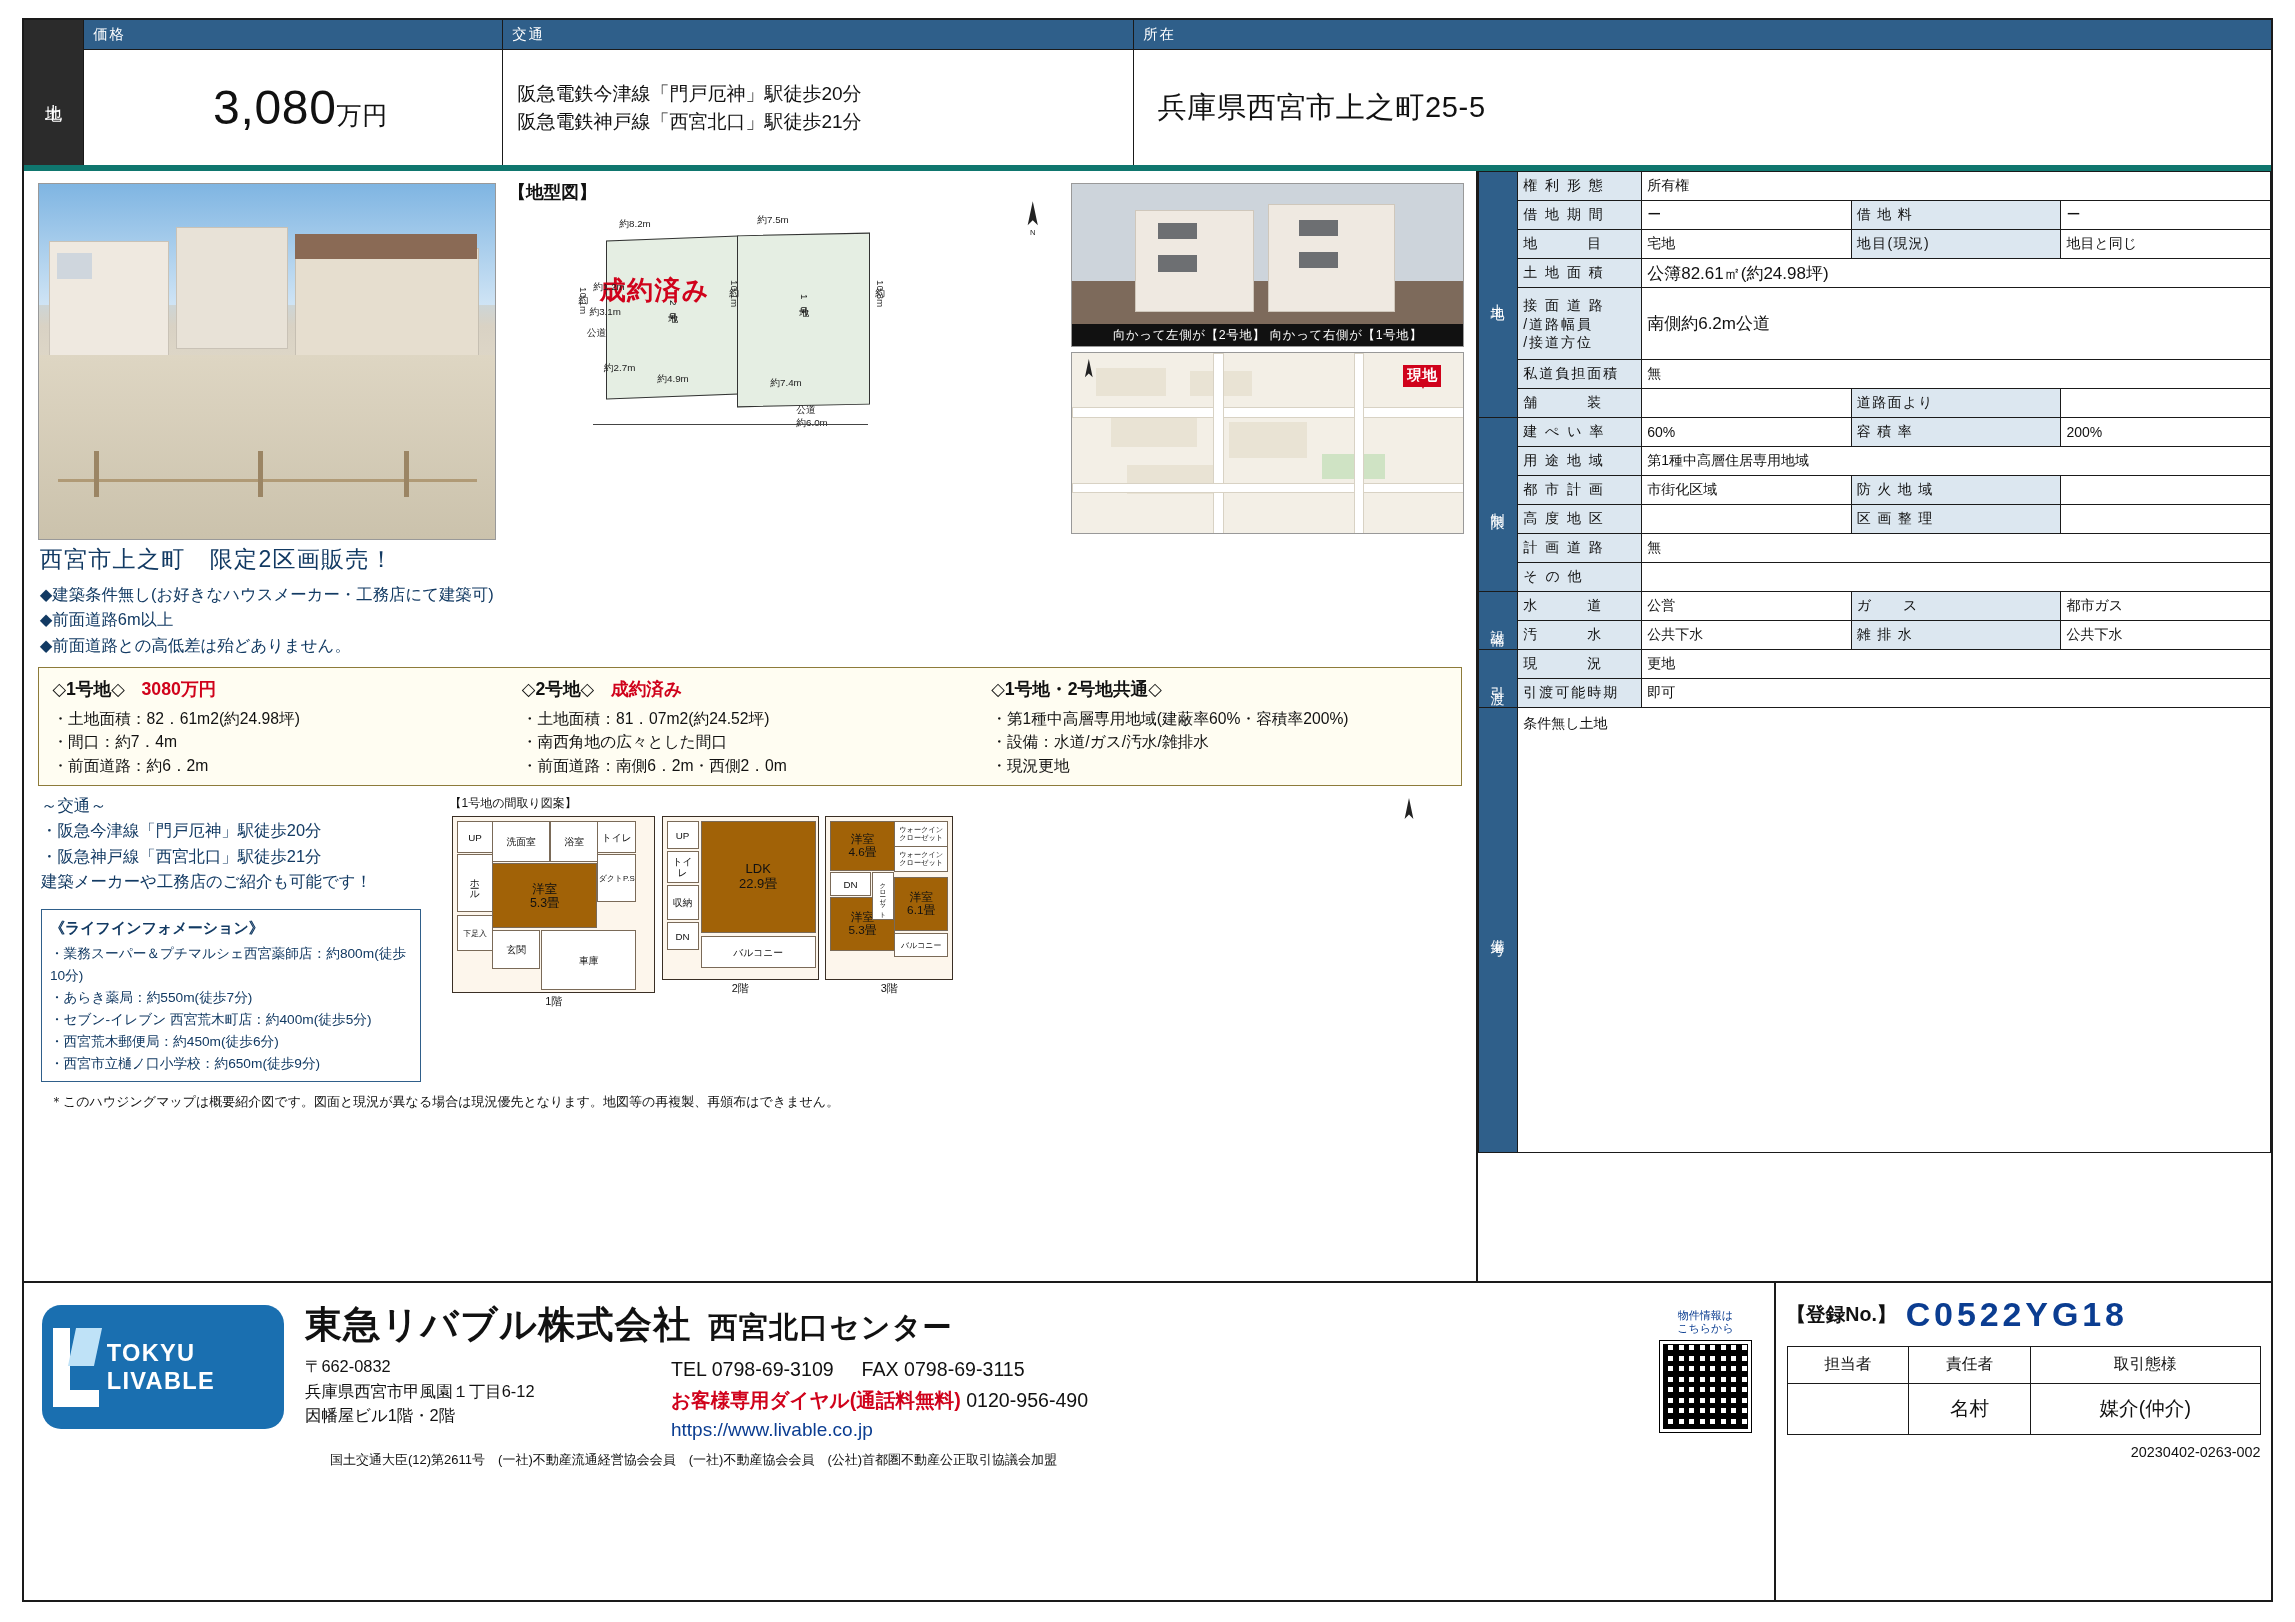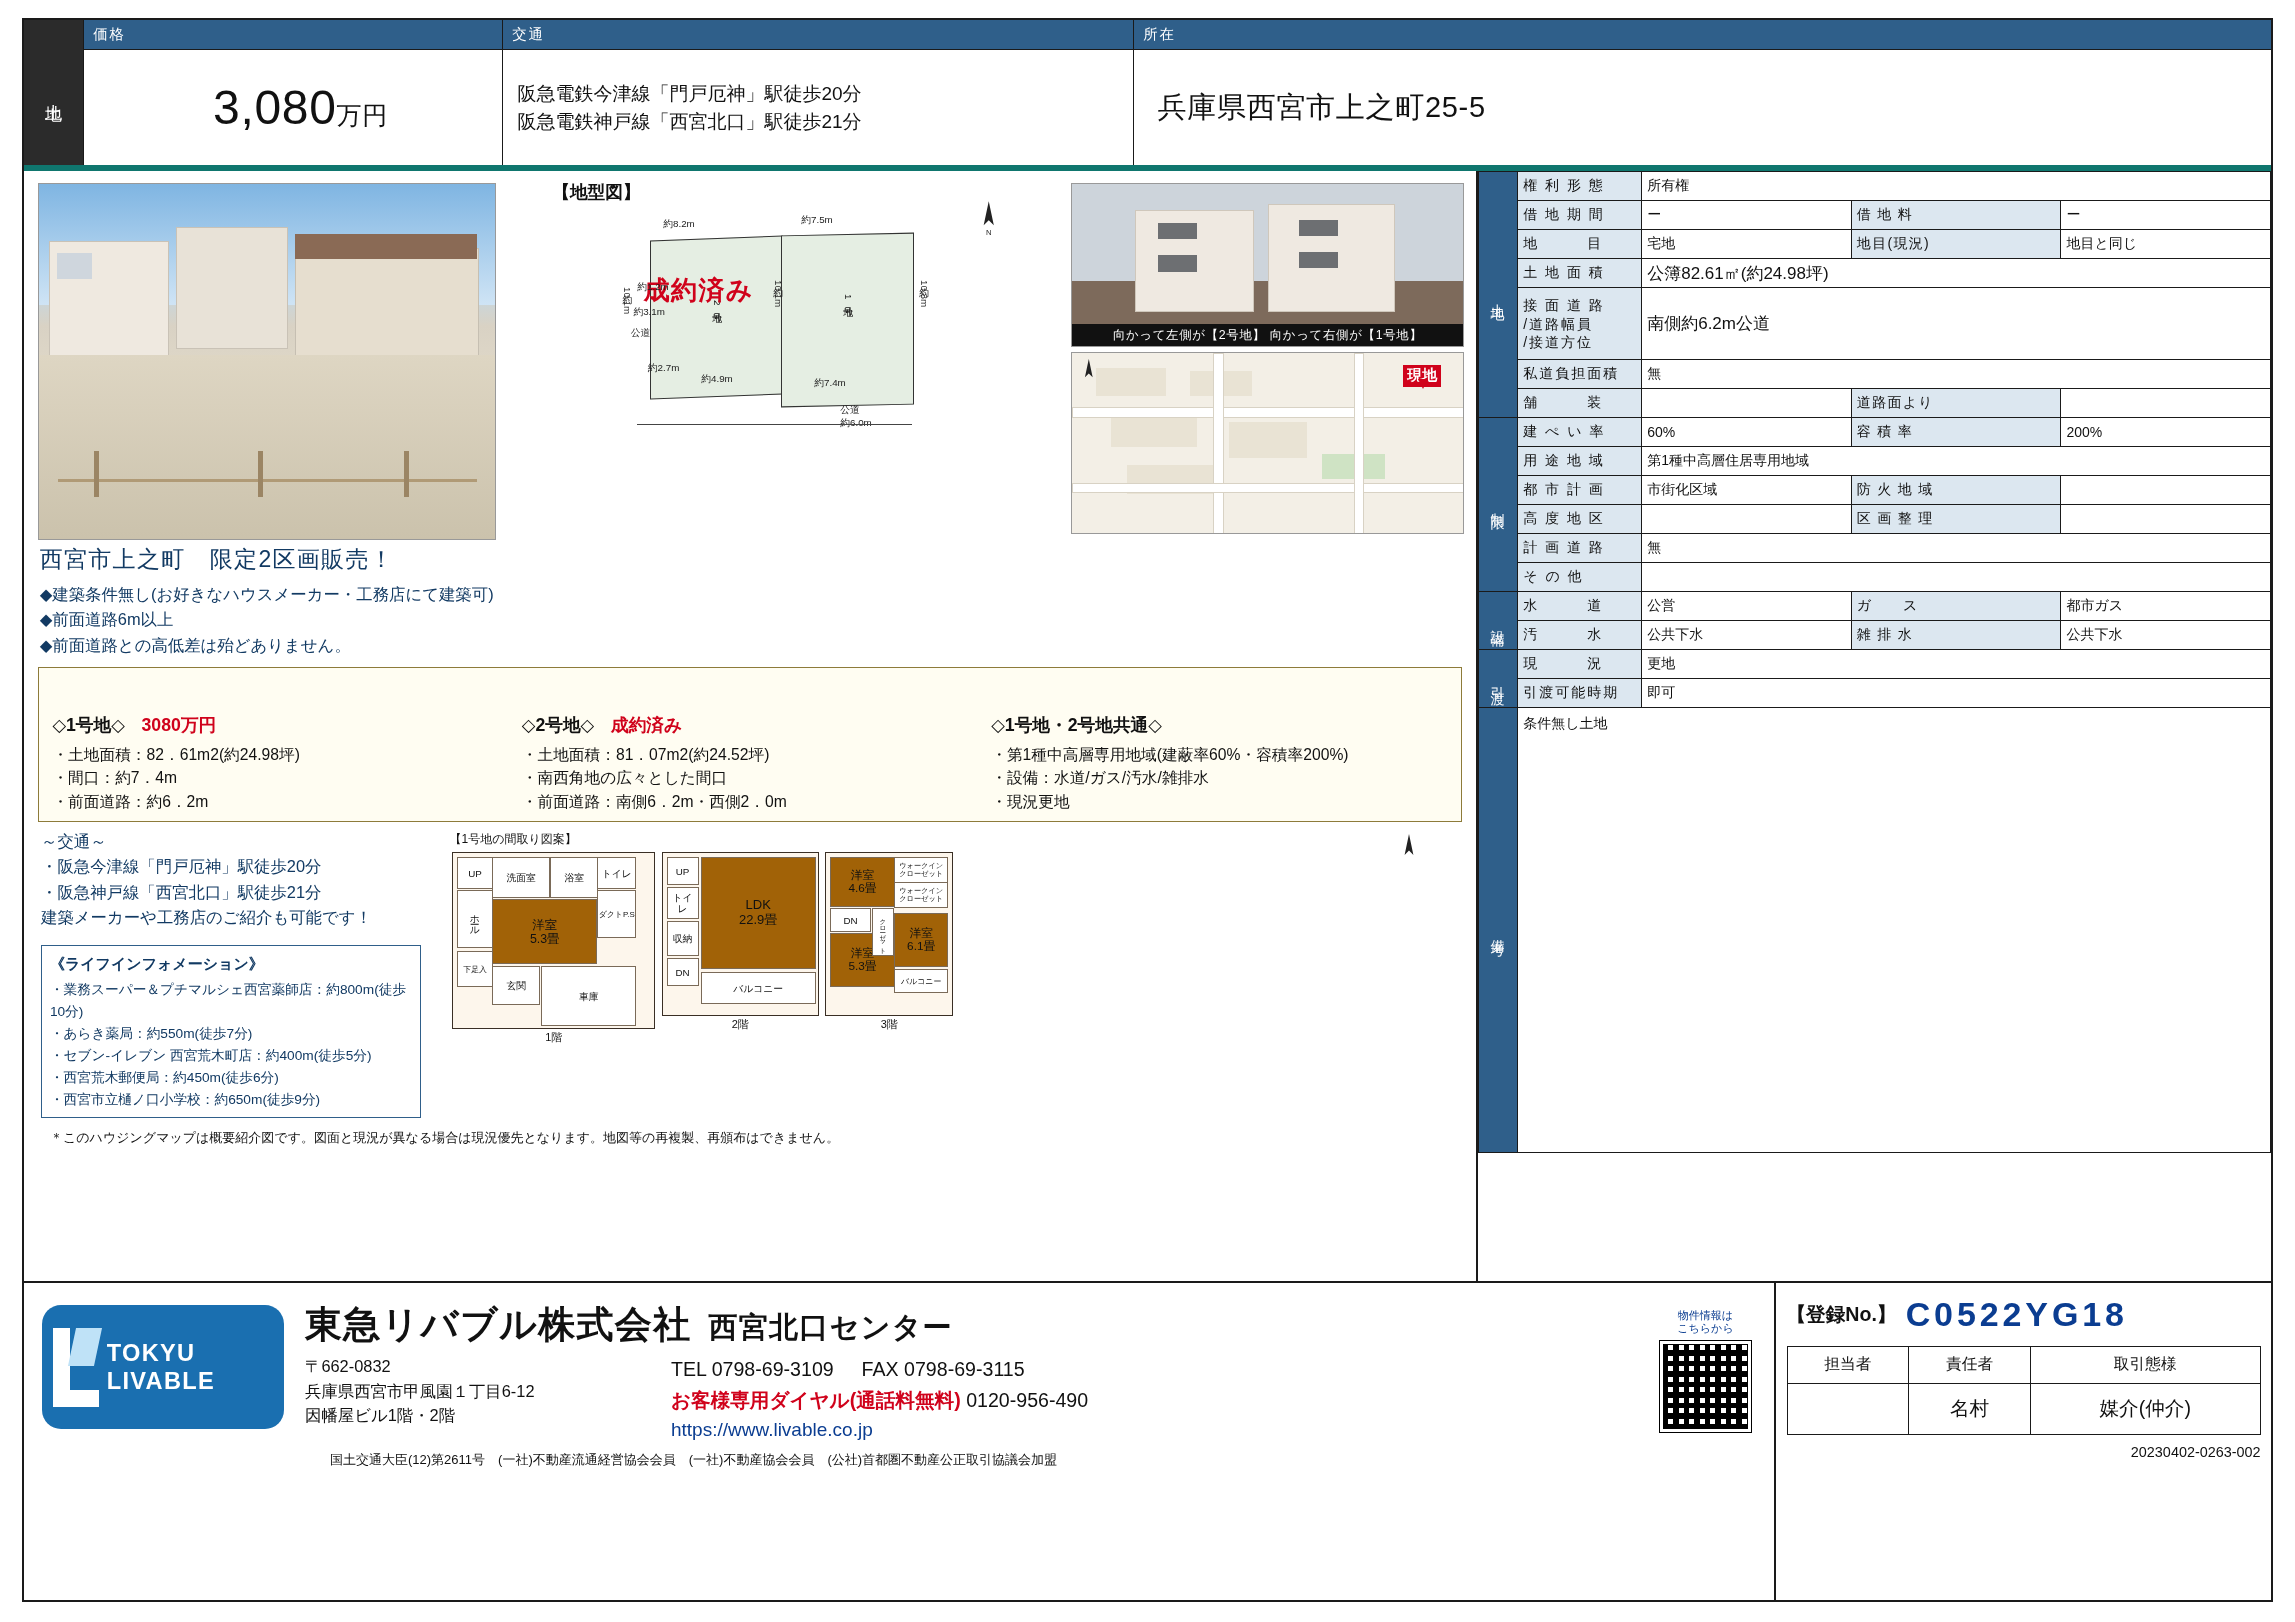--- a/index.html
+++ b/index.html
@@ -23,21 +23,21 @@
   .traffic{padding-left:14.4px;font-size:19px;line-height:1.45;}
   .addr-col{flex:1;}
   .addr{padding-left:23.6px;font-size:29px;letter-spacing:0.7px;}
 
   
   .main{display:flex;height:1112px;}
   .left{width:1454px;box-sizing:border-box;border-right:2px solid #1a1a1a;position:relative;}
   .right{flex:1;box-sizing:border-box;position:relative;}
 
   
-  .lu{display:flex;height:366px;box-sizing:border-box;gap:44px;}
+  .lu{display:flex;height:366px;box-sizing:border-box;}
   .photo{width:458px;height:357px;margin:11.8px 0 0 14.4px;box-sizing:border-box;border:0.7px solid #999;
          background:linear-gradient(#9fc6e8 0%,#bcd9ef 26%,#d9d2c4 40%,#e3dccb 62%,#d5cdb9 100%);position:relative;overflow:hidden;}
   .ph-sky{position:absolute;left:0;top:0;width:100%;height:34%;background:linear-gradient(#7fb5e2,#cfe4f5);}
   .ph-b1{position:absolute;left:2%;top:16%;width:26%;height:40%;background:#efe9e0;border:0.7px solid #c9c2b6;}
   .ph-b1:after{content:"";position:absolute;left:6%;top:8%;width:30%;height:18%;background:#cfd6dd;}
   .ph-b2{position:absolute;left:30%;top:12%;width:24%;height:34%;background:#e8e2d7;border:0.7px solid #c9c2b6;}
   .ph-b3{position:absolute;left:56%;top:18%;width:40%;height:30%;background:#e6decf;border:0.7px solid #c6bfb2;}
   .ph-roof{position:absolute;left:56%;top:14%;width:40%;height:7%;background:#8a6a55;}
   .ph-ground{position:absolute;left:0;bottom:0;width:100%;height:52%;background:linear-gradient(#ded6c3,#cbc2ac);}
   .ph-fence{position:absolute;left:4%;bottom:16%;width:92%;height:3.3px;background:#b09a76;}
@@ -68,21 +68,21 @@
   .genchi{position:absolute;right:22px;top:11.8px;background:#d0021b;color:#fff;font-size:15px;padding:1.3px 3.9px;font-weight:bold;}
   .genchi-pin{position:absolute;right:35px;top:26px;width:0;height:0;border-left:5.2px solid transparent;border-right:5.2px solid transparent;border-top:10.5px solid #d0021b;}
   .rcol{display:flex;flex-direction:column;}
 
   
   .bullets{margin:5.2px 0 0 15.7px;font-size:16.4px;line-height:1.55;color:#123a63;}
   .bullets .bt{font-size:23px;letter-spacing:1.3px;margin-bottom:3.9px;}
 
   
   .lotbox{margin:9.2px 14.4px 0 14.4px;border:1.3px solid #8d7b3a;background:#fffdf2;box-sizing:border-box;display:flex;padding:7.9px 6.5px;}
-  .lotcol{flex:1;padding:0 6.5px;font-size:15.7px;line-height:1.5;margin-top:36px;}
+  .lotcol{flex:1;padding:0 6.5px;font-size:15.7px;line-height:1.5;}
   .lotcol .h{font-size:17.7px;font-weight:bold;margin-bottom:3.9px;}
   .red{color:#d0021b;font-weight:bold;}
 
   .lower{display:flex;margin-top:6.5px;}
   .lowleft{width:419px;padding-left:17px;box-sizing:border-box;}
   .koutsu{font-size:16.4px;line-height:1.55;color:#123a63;}
   .lifebox{margin-top:14.4px;border:1.3px solid #2f5f8a;padding:6.5px 7.9px;font-size:13.7px;line-height:1.6;color:#123a63;box-sizing:border-box;width:380px;}
   .lifebox .lh{font-weight:bold;font-size:15px;margin-bottom:2.6px;}
 
   .planwrap{flex:1;position:relative;}

